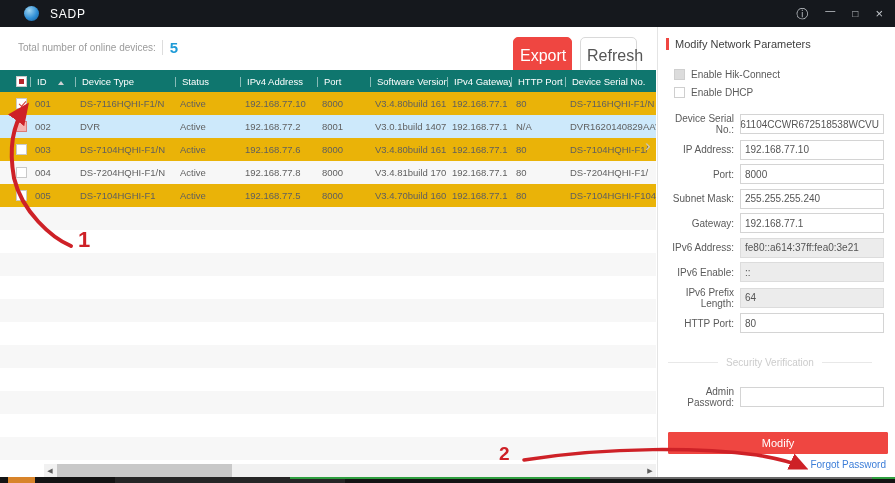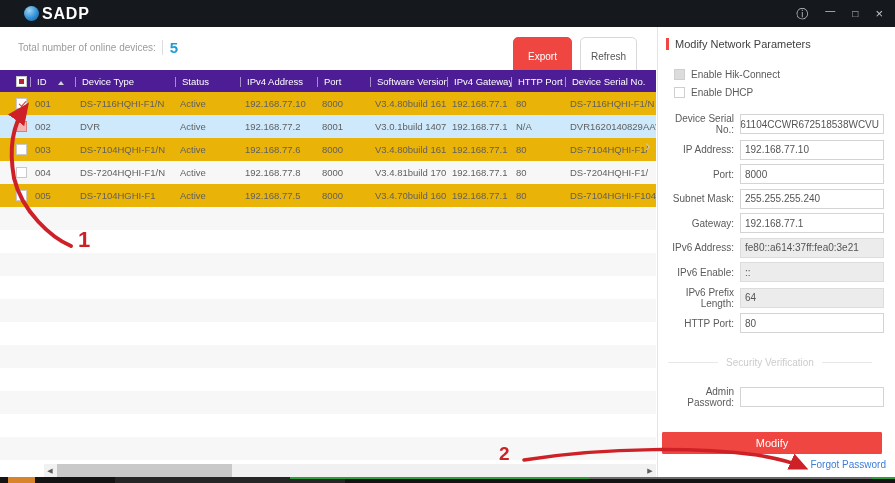--- a/index.html
+++ b/index.html
@@ -4,42 +4,42 @@
 <style>
   html,body{margin:0;padding:0;background:#fff;}
   .app{position:relative;width:895px;height:483px;overflow:hidden;background:#fff;
        font-family:"Liberation Sans","DejaVu Sans",sans-serif;color:#5f5f5f;}
 
   
   .titlebar{position:absolute;left:0;top:0;width:895px;height:27px;background:#15181d;
             display:flex;align-items:center;}
   .logo{width:15px;height:15px;border-radius:50%;margin-left:24px;
         background:radial-gradient(circle at 35% 30%,#9fd4f0,#2f8fd6 55%,#15578f);}
-  .apptitle{color:#fff;font-size:16px;font-weight:bold;letter-spacing:.8px;margin-left:3px;}
+  .apptitle{color:#fff;font-size:12px;font-weight:normal;letter-spacing:.8px;margin-left:11px;}
   .wincontrols{margin-left:auto;margin-right:12px;display:flex;align-items:center;gap:17px;
                color:#c3c7cc;font-size:11px;}
   .wincontrols span{cursor:default;line-height:1;}
   .ic-info{font-size:12px;}
   .ic-min{position:relative;top:-3px;font-size:10px;}
   .ic-max{font-size:10px;}
   .ic-close{font-size:13px;}
 
   
   .totalbar{position:absolute;left:18px;top:38px;height:18px;display:flex;align-items:center;}
   .total-label{font-size:10px;color:#9b9b9b;}
   .total-sep{display:inline-block;width:1px;height:15px;background:#ddd;margin:0 7px 0 6px;}
   .total-count{font-size:15px;font-weight:bold;color:#1e9bd7;}
-  .btn{position:absolute;top:37px;height:38px;font-size:10px;cursor:pointer;
+  .btn{position:absolute;top:37px;height:38px;font-size:16px;cursor:pointer;
        font-family:inherit;border-radius:5px;}
   .btn-export{left:513px;width:59px;background:#ef4641;border:1px solid #ef4641;color:#fff;}
   .btn-refresh{left:580px;width:57px;background:#fff;border:1px solid #d9d9d9;color:#555;}
 
   
   .table-area{position:absolute;left:0;top:70px;width:656px;}
-  .thead{display:flex;height:22px;background:#4c1d95;color:#fff;font-size:9.5px;align-items:center;}
+  .thead{display:flex;height:22px;background:#0f766e;color:#fff;font-size:9.5px;align-items:center;}
   .trow{display:flex;height:23px;align-items:center;font-size:9.5px;color:#5f5f5f;background:#eab308;}
   .trow.alt{background:#f7f7f7;}
   .trow.selected{background:#cde9fb;}
   .td{box-sizing:border-box;padding-left:5px;white-space:nowrap;overflow:hidden;}
   .c-cb{width:30px;padding-left:0;display:flex;align-items:center;}
   .c-id{width:45px;}.c-type{width:100px;}.c-status{width:65px;}.c-ip{width:77px;}
   .c-port{width:53px;}.c-sw{width:77px;}.c-gw{width:64px;}.c-http{width:54px;}
   .c-serial{flex:1;}
   .thead .td{padding-left:0;}
   .thead .lbl{display:inline-block;border-left:1px solid rgba(255,255,255,.5);
@@ -79,21 +79,21 @@
   .flabel{width:76px;padding-right:6px;text-align:right;font-size:10px;color:#5a5a5a;flex:none;}
   .fin{flex:1;height:20px;box-sizing:border-box;border:1px solid #d4d4d4;background:#fff;
        font-size:10px;color:#555;display:flex;align-items:center;padding:0 4px;
        overflow:hidden;white-space:nowrap;}
   .fin.ro{background:#ececec;border-color:#dcdcdc;}
   .fin.clipleft{justify-content:flex-end;}
   .secdiv{display:flex;align-items:center;margin:24px 23px 0 10px;color:#ccc;font-size:10px;}
   .secdiv::before,.secdiv::after{content:"";flex:1;height:1px;background:#e8e8e8;}
   .secdiv span{margin:0 8px;white-space:nowrap;}
   .adminrow{margin-top:18px;}
-  .btn-modify{position:absolute;left:4px;top:405px;width:220px;height:22px;background:#ef4641;
+  .btn-modify{position:absolute;left:10px;top:405px;width:220px;height:22px;background:#ef4641;
               border:1px solid #ef4641;color:#fff;font-size:11px;font-family:inherit;cursor:pointer;border-radius:1px;}
   .forgot{position:absolute;right:9px;top:432px;font-size:10px;color:#3b7dd8;cursor:pointer;text-decoration:none;}
 
   
   .annot{position:absolute;left:0;top:0;width:895px;height:483px;pointer-events:none;z-index:40;}
   .step{position:absolute;color:#ce2127;font-weight:bold;z-index:41;pointer-events:none;}
   .step1{left:78px;top:227px;font-size:22px;}
   .step2{left:499px;top:443px;font-size:19px;}
 
   

